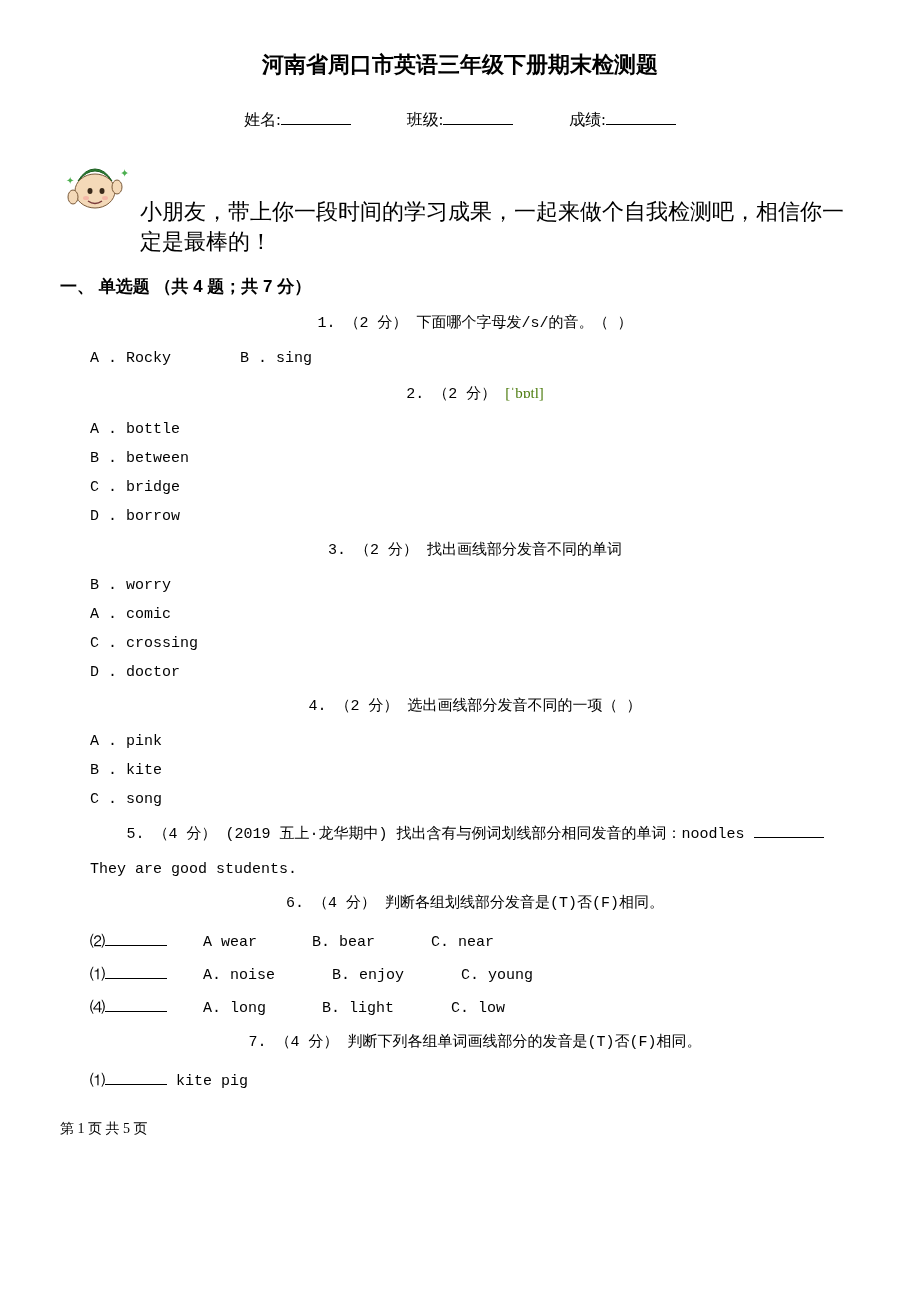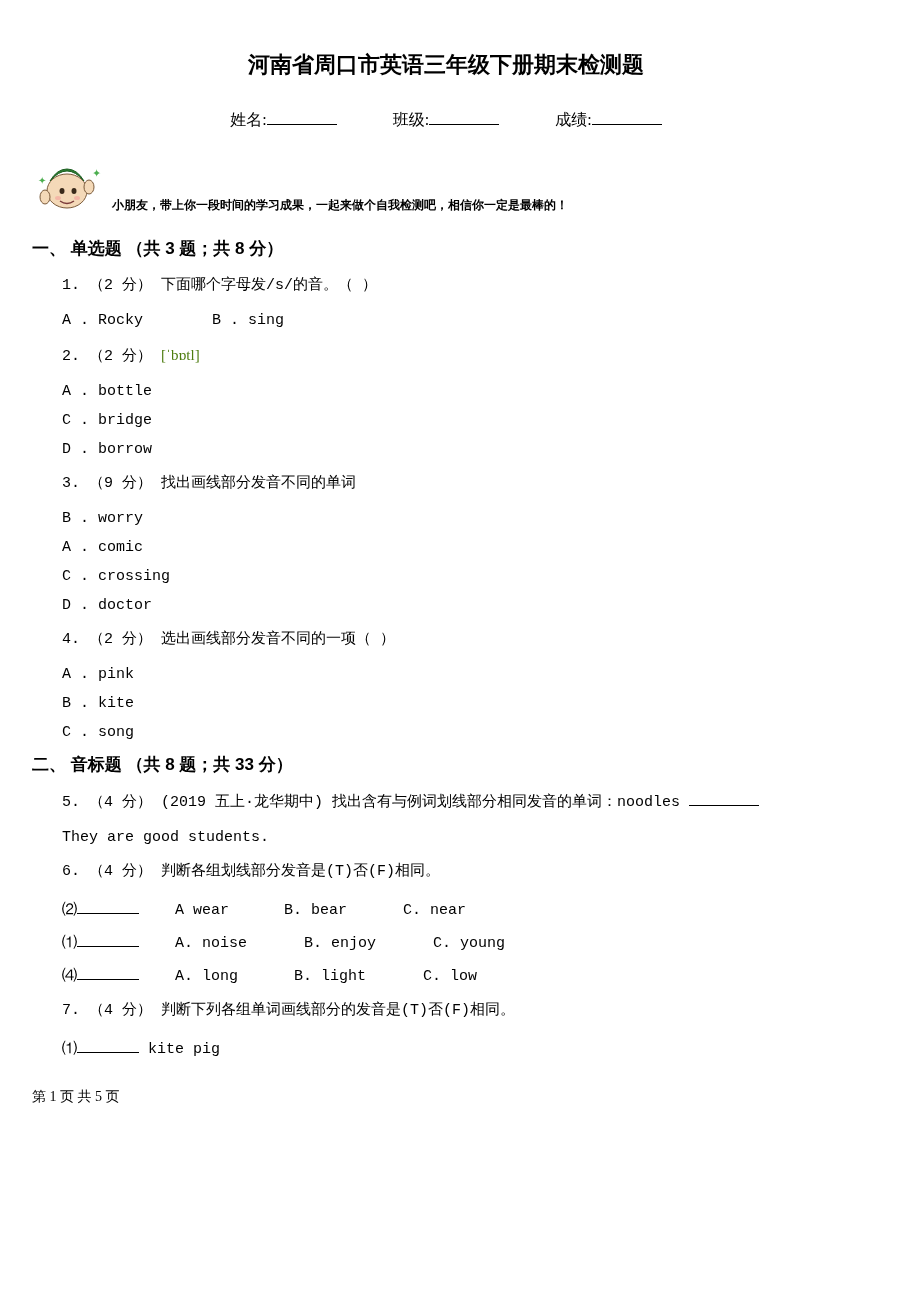--- a/index.html
+++ b/index.html
@@ -5,21 +5,21 @@
   body {
     margin: 0;
     padding: 0;
     background: #ffffff;
     font-family: "SimSun", "宋体", serif;
     font-size: 15px;
     color: #000;
     width: 920px;
   }
   .page {
-    padding: 50px 60px 30px 32px;
+    padding: 50px 60px 30px 60px;
     box-sizing: border-box;
   }
   .title {
     text-align: center;
     font-family: "SimHei", "黑体", sans-serif;
     font-size: 22px;
     font-weight: bold;
     margin-bottom: 18px;
   }
   .info-line {
@@ -49,35 +49,36 @@
     margin: 8px 0 18px 0;
   }
   .mascot {
     width: 70px;
     height: 70px;
     margin-right: 10px;
     flex-shrink: 0;
   }
   .intro-text {
     font-family: "SimHei","黑体",sans-serif;
-    font-weight: bold;
-    font-size: 12px;
+    font-weight: normal;
+    font-size: 22px;
     padding-top: 48px;
   }
   .section {
     font-family: "SimHei","黑体",sans-serif;
     font-weight: bold;
     font-size: 17px;
     margin: 10px 0 14px 0;
   }
   .question {
     margin: 14px 0 14px 30px;
     font-family: "Courier New", "SimSun", monospace;
     font-size: 15px;
     line-height: 1.6;
+    text-align: center;
   }
   .opt {
     margin: 12px 0 12px 30px;
     font-family: "Courier New", "SimSun", monospace;
     font-size: 15px;
   }
   .opt-inline {
     display: inline-block;
     margin-right: 60px;
   }
@@ -125,47 +126,47 @@
       <ellipse cx="26" cy="49" rx="3" ry="2" fill="#f4a8a0" opacity="0.7"></ellipse>
       <ellipse cx="45" cy="49" rx="3" ry="2" fill="#f4a8a0" opacity="0.7"></ellipse>
       <ellipse cx="13" cy="48" rx="5" ry="7" fill="#f4d9b8" stroke="#7a5a3a" stroke-width="1"></ellipse>
       <ellipse cx="57" cy="38" rx="5" ry="7" fill="#f4d9b8" stroke="#7a5a3a" stroke-width="1"></ellipse>
       <text x="60" y="28" font-size="11" fill="#4caf50">✦</text>
       <text x="6" y="35" font-size="10" fill="#4caf50">✦</text>
     </svg>
     <div class="intro-text">小朋友，带上你一段时间的学习成果，一起来做个自我检测吧，相信你一定是最棒的！</div>
   </div>
 
-  <div class="section">一、 单选题 （共 3 题；共 8 分）</div>
+  <div class="section">一、 单选题 （共 4 题；共 7 分）</div>
 
   <div class="question">1.  （2 分） 下面哪个字母发/s/的音。（     ）</div>
   <div class="opt">
     <span class="opt-inline">A .  Rocky</span>
     <span class="opt-inline">B .  sing</span>
   </div>
 
   <div class="question">
     <span>2.  （2 分） </span><span class="phon">[ˈbɒtl]</span>
   </div>
   <div class="opt">A .  bottle</div>
+  <div class="opt">B .  between</div>
   <div class="opt">C .  bridge</div>
   <div class="opt">D .  borrow</div>
 
-  <div class="question">3.  （9 分） 找出画线部分发音不同的单词</div>
+  <div class="question">3.  （2 分） 找出画线部分发音不同的单词</div>
   <div class="opt">B .  worry</div>
   <div class="opt">A .  comic</div>
   <div class="opt">C .  crossing</div>
   <div class="opt">D .  doctor</div>
 
   <div class="question">4.  （2 分） 选出画线部分发音不同的一项（     ）</div>
   <div class="opt">A .  pink</div>
   <div class="opt">B .  kite</div>
   <div class="opt">C .  song</div>
 
-  <div class="section">二、 音标题 （共 8 题；共 33 分）</div>
 
   <div class="question">
     <span>5.  （4 分） (2019 五上·龙华期中)  找出含有与例词划线部分相同发音的单词：noodles </span><span class="blank"></span>
   </div>
   <div class="opt">They are good students.</div>
 
   <div class="question">6.  （4 分） 判断各组划线部分发音是(T)否(F)相同。</div>
   <div class="sub">
     <span>⑵</span><span class="blank-sm"></span>&nbsp;&nbsp;&nbsp;
     <span class="col" style="width:100px">A wear</span>

